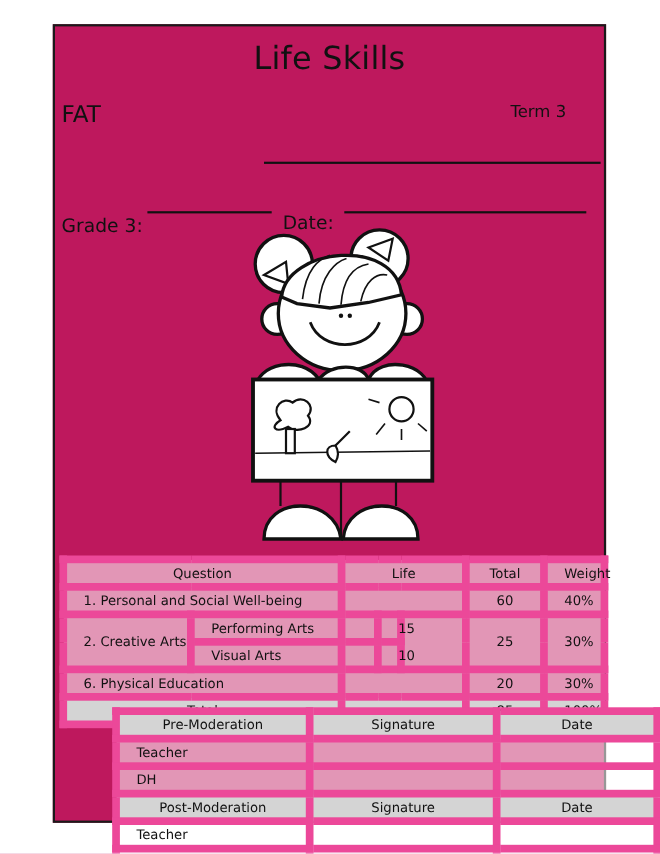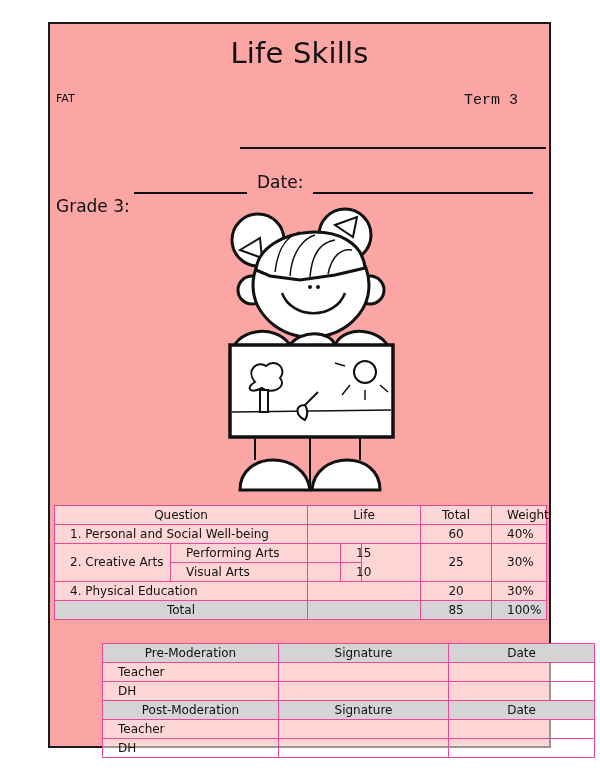--- a/index.html
+++ b/index.html
@@ -1,29 +1,29 @@
 <!DOCTYPE html>
 <html><head>
 <meta charset="utf-8">
 <style>
   html, body { margin:0; padding:0; background:#ffffff; }
   body { width:600px; height:776px; position:relative; overflow:hidden;
          font-family:"DejaVu Sans", sans-serif; color:#111; }
   .page { position:absolute; left:48px; top:22px; width:503px; height:726px;
-          border:2px solid #1a1a1a; box-sizing:border-box; background:#fca5a5; }
+          border:2px solid #1a1a1a; box-sizing:border-box; background:#be185d; }
   .title { position:absolute; left:0; top:12px; width:100%; text-align:center;
            font-size:29px; font-weight:normal; letter-spacing:0.2px; }
-  .fat { position:absolute; left:6px; top:68px; font-size:11px; }
-  .term { position:absolute; left:414px; top:68px; font-size:15px;font-family:Liberation Mono, monospace; }
+  .fat { position:absolute; left:6px; top:68px; font-size:21px; }
+  .term { position:absolute; left:414px; top:68px; font-size:15px; }
   .lbl { position:absolute; font-size:17px; }
   .line { position:absolute; height:2px; background:#111; }
   .watermark { position:absolute; left:0; top:0; width:600px; height:776px; pointer-events:none; }
   .illus { position:absolute; left:0; top:0; width:600px; height:776px; pointer-events:none; }
   table { border-collapse:collapse; position:absolute; font-size:12px; table-layout:fixed; }
-  td { border:1px solid #ec4899; padding:0 15px; height:18px; line-height:17px; white-space:nowrap;
+  td { border:7px solid #ec4899; padding:0 15px; height:18px; line-height:17px; white-space:nowrap;
        background:rgba(255,255,255,0.55); }
   td.c { text-align:center; }
   tr.shade td { background:#d4d4d4; }
   .boxnum { text-align:center; }
 </style>
 </head>
 <body>
 
 <svg class="watermark" viewBox="0 0 600 776">
   <defs>
@@ -49,21 +49,21 @@
 
 <div class="page">
   <div class="title">Life Skills</div>
   <div class="fat">FAT</div>
   <div class="term">Term 3</div>
 
   <div class="line" style="left:190px; top:123px; width:306px;"></div>
 
   <div class="lbl" style="left:6px; top:155px;margin-top:17px;">Grade 3:</div>
   <div class="line" style="left:84px; top:168px; width:113px;"></div>
-  <div class="lbl" style="left:207px; top:148px;">Date:</div>
+  <div class="lbl" style="left:207px; top:169px;">Date:</div>
   <div class="line" style="left:263px; top:168px; width:220px;"></div>
 </div>
 
 <svg class="illus" viewBox="0 0 600 776">
   <g stroke="#111" stroke-width="3" fill="#fff">
 
     <circle cx="258" cy="240" r="26"></circle>
     <circle cx="345" cy="235" r="26"></circle>
 
     <path d="M 240 250 l 20 -12 l 2 20 z" stroke-width="2"></path>
@@ -143,21 +143,21 @@
     <td rowspan="2"></td>
     <td class="c" rowspan="2">25</td>
     <td class="c" rowspan="2">30%</td>
   </tr>
   <tr>
     <td>Visual Arts</td>
     <td></td>
     <td class="boxnum">10</td>
   </tr>
   <tr>
-    <td colspan="2">4. Physical Education</td>
+    <td colspan="2">6. Physical Education</td>
     <td colspan="3"></td>
     <td class="c">20</td>
     <td class="c">30%</td>
   </tr>
   <tr class="shade">
     <td class="c" colspan="2">Total</td>
     <td colspan="3"></td>
     <td class="c">85</td>
     <td class="c">100%</td>
   </tr>

